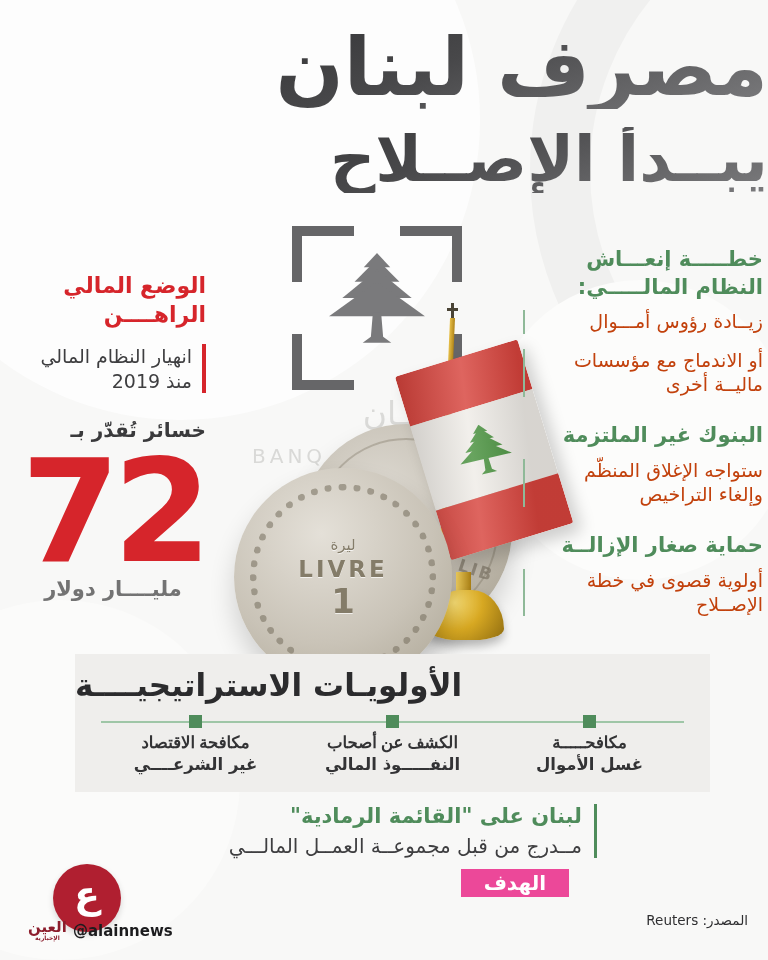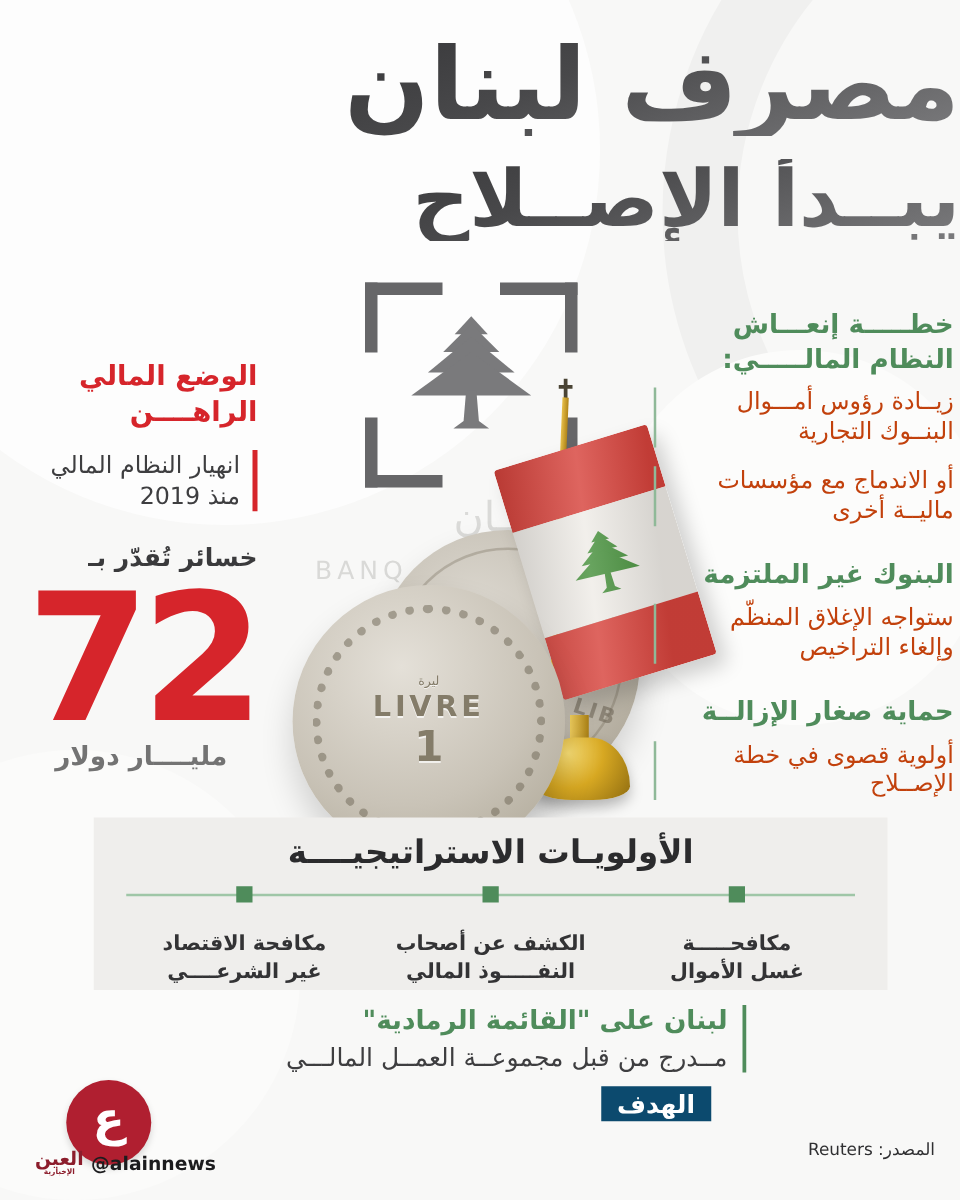--- a/index.html
+++ b/index.html
@@ -45,21 +45,21 @@
   .coin-back .ring{position:absolute;inset:14px;border-radius:50%;border:2px solid rgba(120,112,95,.35);}
   .coin-back .lib{position:absolute;right:18px;bottom:56px;transform:rotate(18deg);
      font-size:17px;font-weight:bold;color:rgba(112,104,88,.6);letter-spacing:2px;}
   .coin-front{left:234px;top:468px;width:218px;height:218px;
      background:radial-gradient(circle at 40% 30%,#e4e0d8 0%,#c9c3b7 55%,#aaa392 100%);}
   .coin-front .wreath{position:absolute;inset:16px;border-radius:50%;
      border:7px dotted rgba(118,110,93,.55);}
   .coin-front .face{position:absolute;inset:0;display:flex;flex-direction:column;
      align-items:center;justify-content:center;color:#847c69;
      text-shadow:0 1px 0 rgba(255,255,255,.7);}
-  .coin-front .ar{font-size:10px;}
+  .coin-front .ar{font-size:15px;}
   .coin-front .livre{font-size:23px;font-weight:bold;letter-spacing:3px;margin-top:2px;}
   .coin-front .one{font-size:34px;font-weight:bold;line-height:1;margin-top:2px;}
 
   
   .finial-v{left:451px;top:303px;width:3px;height:16px;background:#4a4435;}
   .finial-h{left:447px;top:308px;width:11px;height:3px;background:#4a4435;}
   .pole{left:450px;top:318px;width:5px;height:288px;transform:rotate(2.5deg);
         transform-origin:top center;background:linear-gradient(to right,#e8c04a,#b08418);}
   .base-stem{left:456px;top:572px;width:15px;height:26px;
         background:linear-gradient(to right,#f1cf5e,#a97f14);}
@@ -69,54 +69,54 @@
         box-shadow:0 6px 10px rgba(0,0,0,.25);}
   .cloth{left:392px;top:342px;width:128px;height:192px;transform:rotate(-17deg);
         transform-origin:92% 4%;border-radius:3px;overflow:hidden;
         box-shadow:6px 10px 16px rgba(0,0,0,.18);}
   .cloth .s1,.cloth .s3{height:27%;background:#d7433c;}
   .cloth .s2{height:46%;background:#efece7;display:flex;align-items:center;justify-content:center;}
   .cloth .fold{position:absolute;inset:0;
         background:linear-gradient(100deg,rgba(0,0,0,.14),rgba(255,255,255,.18) 42%,rgba(0,0,0,.10) 78%);}
 
   
-  .lp{left:20px;top:288px;width:186px;direction:rtl;text-align:right;}
+  .lp{left:20px;top:272px;width:186px;direction:rtl;text-align:right;}
   .lp-head{color:#d6252b;font-size:22px;font-weight:bold;line-height:1.3;}
   .lp-item{margin-top:15px;border-right:4px solid #d6252b;padding-right:10px;
            font-size:19px;line-height:1.28;color:#3e3e40;}
   .lp-losses{margin-top:25px;font-size:20px;font-weight:bold;color:#3a3a3c;}
   .lp-72{color:#d6252b;font-size:142px;font-weight:bold;line-height:.98;
          letter-spacing:-7px;text-align:center;direction:ltr;}
   .lp-unit{color:#737373;font-size:21px;font-weight:bold;text-align:center;margin-top:-4px;}
 
   
   .rp{right:5px;top:246px;width:240px;direction:rtl;text-align:right;}
   .rp-head{color:#4f8c5b;font-size:21px;font-weight:bold;line-height:1.32;}
   .rp-bullet{margin:9px 0 15px;border-left:2px solid #8fb998;
              font-size:19px;line-height:1.26;color:#c2410c;}
   .rp-sec{margin-bottom:25px;}
 
   
   .pr{left:75px;top:654px;width:635px;height:138px;background:#efeeec;}
-  .pr-title{padding-top:13px;text-align:center;font-size:26px;font-weight:bold;
+  .pr-title{padding-top:13px;text-align:left;font-size:31px;font-weight:bold;
             color:#2b2b2d;direction:rtl;}
   .pr-row{display:flex;direction:rtl;position:relative;margin:12px 22px 0;}
   .pr-row::before{content:'';position:absolute;top:6px;left:4px;right:4px;height:2px;background:#9fc6a7;}
   .pr-item{flex:1;text-align:center;position:relative;}
   .pr-sq{width:13px;height:13px;background:#4f8c5b;margin:0 auto;}
   .pr-l{font-size:16.5px;font-weight:bold;color:#333335;line-height:1.32;white-space:nowrap;}
-  .pr-l.first{margin-top:22px;}
+  .pr-l.first{margin-top:4px;font-family:Liberation Serif, serif;}
 
   
   .gl{right:171px;top:804px;direction:rtl;text-align:right;}
   .gl-top{border-right:3px solid #4f8c5b;padding-right:12px;}
   .gl-h{color:#4f8c5b;font-size:21px;font-weight:bold;}
   .gl-t{color:#3e3e40;font-size:20px;margin-top:6px;}
   .gl-goal{margin-top:11px;display:flex;align-items:center;gap:10px;padding-right:28px;}
-  .gl-badge{background:#0c4a6e;color:#fff;font-size:20px;font-weight:bold;padding:2px 13px;}
+  .gl-badge{background:#ec4899;color:#fff;font-size:20px;font-weight:bold;padding:2px 23px;}
   .gl-goal-t{font-size:19px;color:#3e3e40;}
 
   
   .alain{left:53px;top:864px;width:68px;height:68px;border-radius:50%;background:#b01f30;
          display:flex;align-items:center;justify-content:center;box-shadow:0 3px 6px rgba(0,0,0,.15);}
   .alain span{color:#fff;font-size:38px;font-weight:bold;line-height:1;margin-top:-6px;}
   .handle{left:28px;top:920px;display:flex;align-items:center;gap:6px;}
   .brand{direction:rtl;text-align:center;color:#8c1d2c;font-weight:bold;font-size:15px;line-height:1;}
   .brand small{display:block;font-size:6px;color:#8c1d2c;}
   .handle .h{font-size:15px;font-weight:bold;color:#1c1c1e;}
@@ -203,21 +203,20 @@
   </div>
 
   <div class="abs rp">
     <div class="rp-sec">
       <div class="rp-head">
         <div class="nowrap">خطـــــة إنعـــاش</div>
         <div class="nowrap">النظام المالـــــي:</div>
       </div>
       <div class="rp-bullet">
         <div class="nowrap">زيــادة رؤوس أمـــوال</div>
-        <div class="nowrap">البنــوك التجارية</div>
       </div>
       <div class="rp-bullet">
         <div class="nowrap">أو الاندماج مع مؤسسات</div>
         <div class="nowrap">ماليــة أخرى</div>
       </div>
     </div>
     <div class="rp-sec">
       <div class="rp-head nowrap">البنوك غير الملتزمة</div>
       <div class="rp-bullet">
         <div class="nowrap">ستواجه الإغلاق المنظّم</div>

